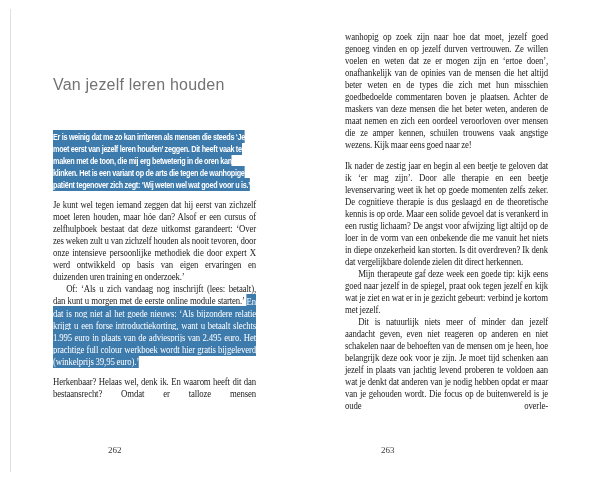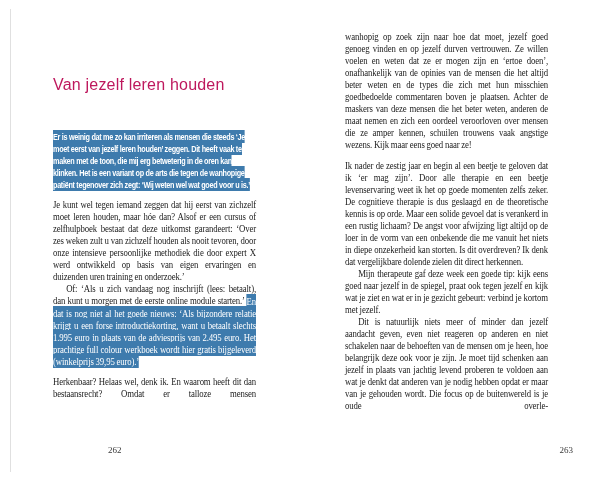--- a/index.html
+++ b/index.html
@@ -12,21 +12,21 @@
 
   .page-edge-line {
     position:absolute; left:10px; top:9px; width:1px; height:463px;
     background:#e0e0e0;
   }
 
   .chapter-title {
     position:absolute; left:53px; top:64px;
     font-family:"Liberation Sans", sans-serif;
     font-size:16px; line-height:20px; font-weight:400;
-    color:#be185d; letter-spacing:0.2px; white-space:nowrap;
+    color:#737373; letter-spacing:0.2px; white-space:nowrap;
   }
 
   
   .col {
     position:absolute; width:232px;
     transform:scaleX(0.875); transform-origin:0 0;
     color:#222222;
     font-size:10px; line-height:12px;
     letter-spacing:-0.15px; word-spacing:-0.2px;
   }
@@ -53,21 +53,21 @@
     padding:1.5px 0 2px 0;
     box-decoration-break:clone; -webkit-box-decoration-break:clone;
   }
 
   .pagenum {
     position:absolute; top:445px;
     font-family:"Liberation Serif", serif;
     font-size:9px; line-height:10px; color:#383838;margin-left:36px;
   }
   .pagenum-left  { left:72px; }
-  .pagenum-right { left:345px; width:192px; text-align:right; }
+  .pagenum-right { left:345px; width:192px; text-align:left; }
 </style>
 </head>
 <body style="background: rgb(255, 255, 255);">
 
 <div class="spread">
 
   <div class="page-edge-line"></div>
 
   <div>
     <h1 class="chapter-title">Van jezelf leren houden</h1>

